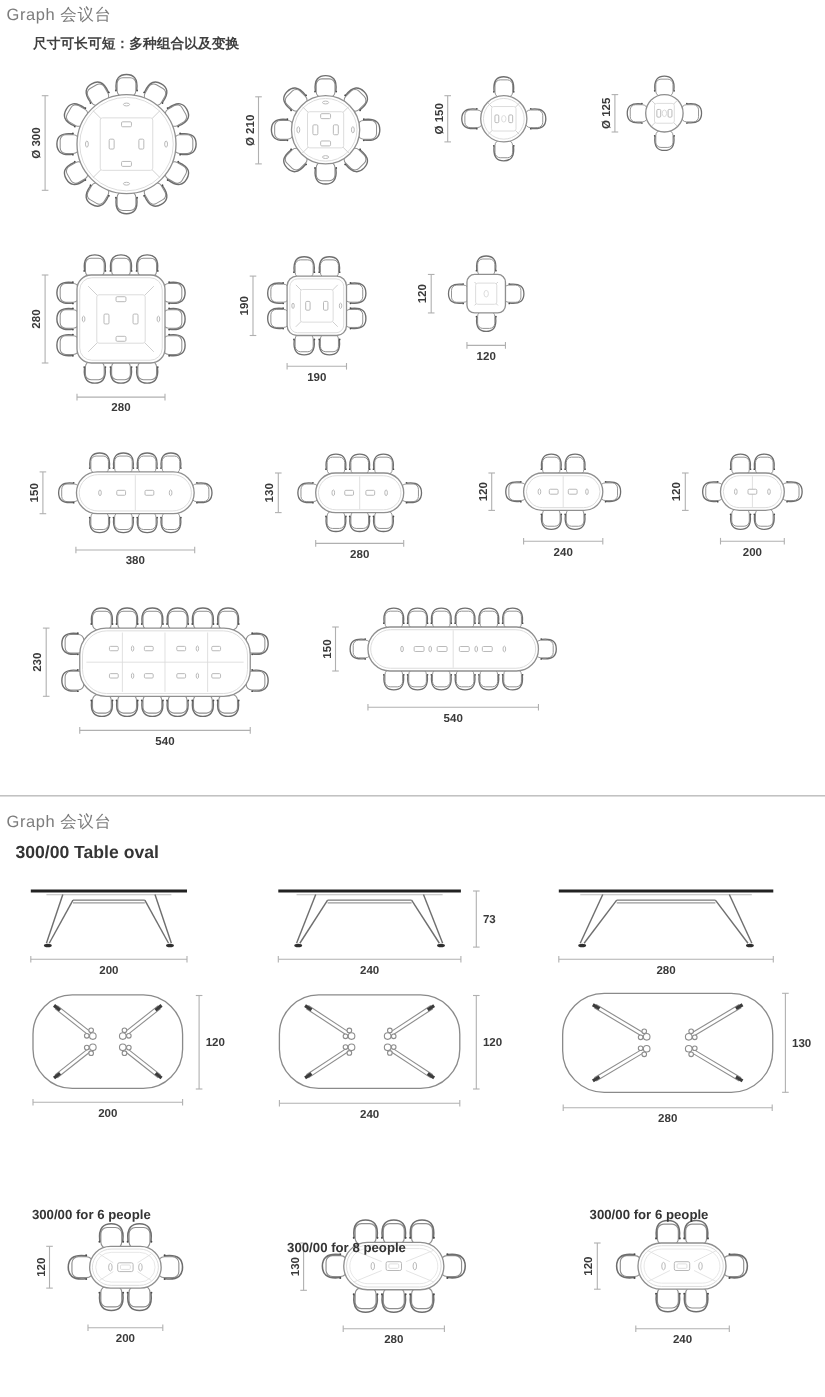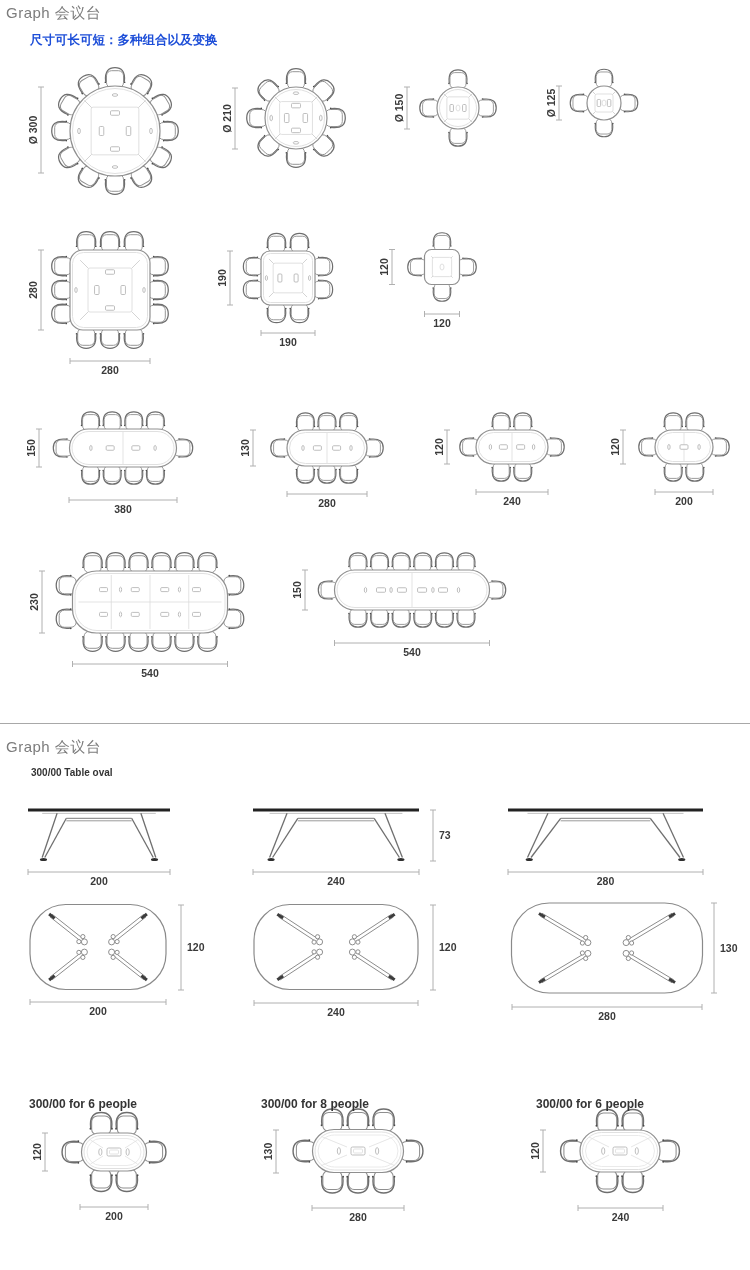--- a/index.html
+++ b/index.html
@@ -3,25 +3,25 @@
 <meta charset="utf-8">
 <style>
   html,body{margin:0;padding:0;background:#fff;}
   .page{position:relative;width:750px;height:1270px;background:#fff;overflow:hidden;
         font-family:"Liberation Sans",sans-serif;}
   #canvas{position:absolute;left:0;top:0;}
   .txt{position:absolute;white-space:nowrap;text-align:right;}
   .sec-title{left:6px;font-size:15px;color:#7c7c7c;letter-spacing:0.5px;}
   .s1-title{top:4px;}
   .s2-title{top:738px;}
-  .s1-sub{left:30px;top:32px;font-size:12.5px;font-weight:700;color:#1d4ed8;}
-  .s2-product{left:31px;top:767px;font-size:10px;font-weight:600;color:#343434;}
+  .s1-sub{left:30px;top:32px;font-size:12.5px;font-weight:700;color:#404040;}
+  .s2-product{left:14px;top:767px;font-size:16px;font-weight:600;color:#343434;}
   .pl{top:1097px;font-size:12px;font-weight:600;color:#343434;}
   .pl1{left:29px;}
-  .pl2{left:261px;}
+  .pl2{left:261px;margin-top:30px;}
   .pl3{left:536px;}
   .divider{position:absolute;left:0;top:723px;width:750px;height:1px;background:#a8a8a8;}
   svg text.dim{font-family:"Liberation Sans",sans-serif;font-size:10.5px;font-weight:600;fill:#3a3a3a;}
 </style>
 </head>
 <body>
 
 <div class="page">
   <svg id="canvas" width="750" height="1270" viewBox="0 0 750 1270">
       <g>

